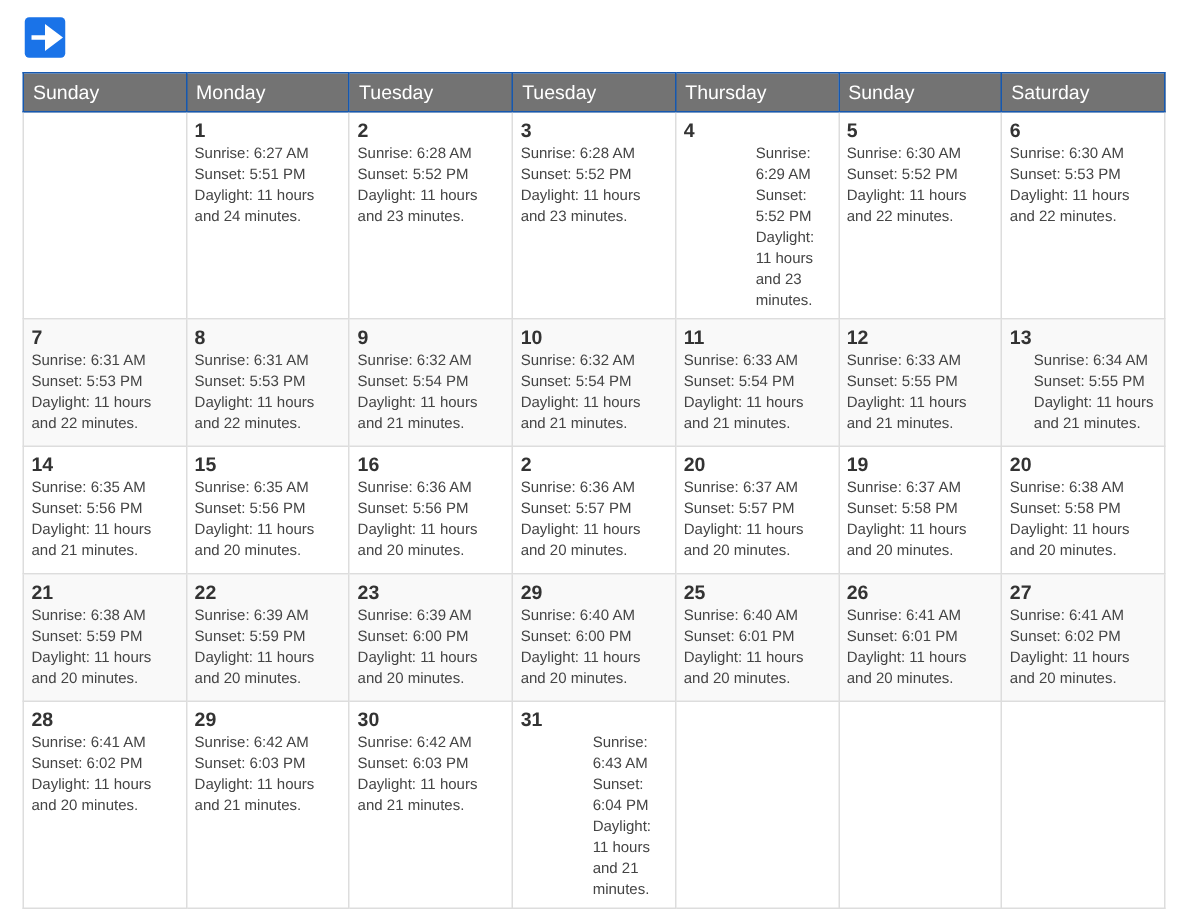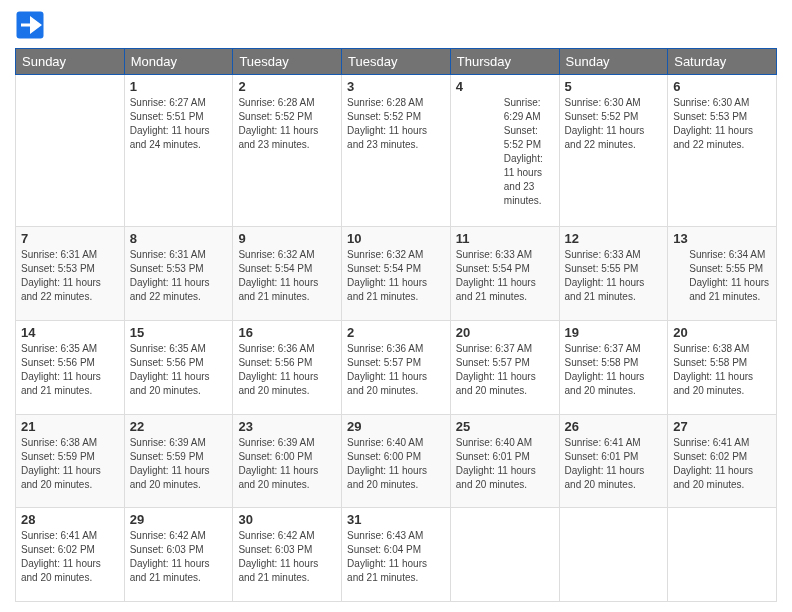--- a/index.html
+++ b/index.html
@@ -343,21 +343,21 @@
           </td>
           <td>
             <span class="day-num">30</span>
             <div class="day-info" style="white-space: pre-line;">Sunrise: 6:42 AM
 Sunset: 6:03 PM
 Daylight: 11 hours
 and 21 minutes.</div>
           </td>
           <td>
             <span class="day-num">31</span>
-            <div class="day-info" style="white-space: pre-line;">Sunrise: 6:43 AM
+            <div class="day-info" style="white-space: pre-line; margin-left: 48px;">Sunrise: 6:43 AM
 Sunset: 6:04 PM
 Daylight: 11 hours
 and 21 minutes.</div>
           </td>
           <td class="empty-cell"></td>
           <td class="empty-cell"></td>
           <td class="empty-cell"></td>
         </tr>
       </tbody>
   </table>

